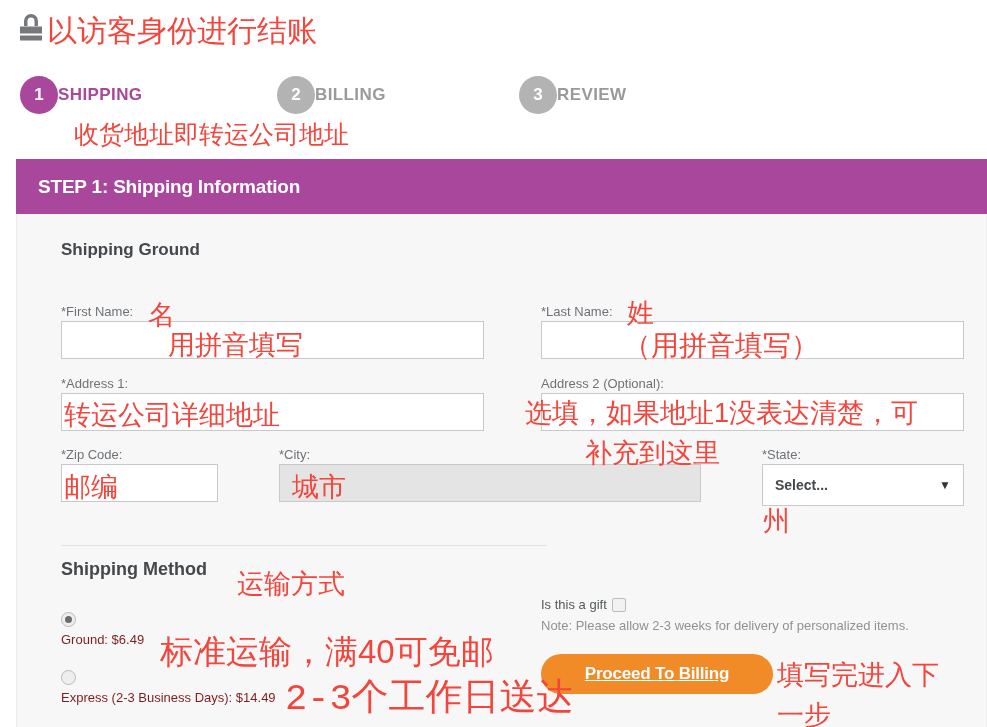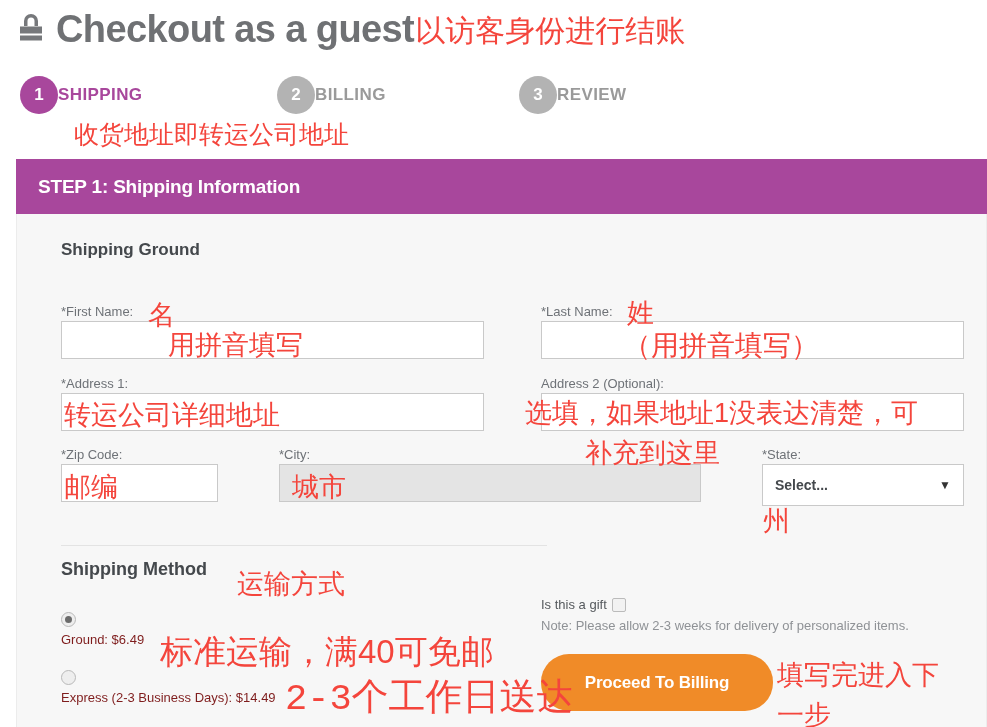--- a/index.html
+++ b/index.html
@@ -248,30 +248,31 @@
   .gift-note {
     position: absolute;
     left: 524px; top: 404px;
     font-size: 13px;
     color: #8f9296;
     white-space: nowrap;
   }
   .proceed-btn {
     position: absolute;
     left: 524px; top: 440px;
-    width: 232px; height: 57px;
+    width: 232px; height: 40px;
     background: #f08b28;
     border: none;
     border-radius: 28px;
     color: #ffffff;
     font-size: 17px;
     font-weight: bold;
     font-family: "Liberation Sans", sans-serif;
     cursor: pointer;
     letter-spacing: -0.2px;
+    text-decoration: underline;
   }
 
   
   .anno {
     position: absolute;
     color: #f4453c;
     white-space: nowrap;
     pointer-events: none;
   }
   .a-first-1 { left: 148px; top: 297px; font-size: 27px; }
@@ -292,21 +293,20 @@
 </style>
 </head>
 <body>
 
 <div class="page-header">
   <svg class="lock-icon" viewBox="0 0 30 34">
     <path d="M8 14 L8 9 a7 7 0 0 1 14 0 L22 14 L18.5 14 L18.5 9 a3.5 3.5 0 0 0 -7 0 L11.5 14 Z" fill="#76787b"></path>
     <rect x="4" y="14.5" width="22" height="7" fill="#76787b"></rect>
     <rect x="4" y="23.5" width="22" height="5" fill="#76787b"></rect>
   </svg>
-  <div class="page-title">Checkout as a guest</div>
   <div class="title-cn">以访客身份进行结账</div>
 </div>
 
 <div class="steps">
   <div class="step step-1">
     <div class="step-circle active">1</div>
     <div class="step-label active">SHIPPING</div>
   </div>
   <div class="step step-2">
     <div class="step-circle inactive">2</div>

